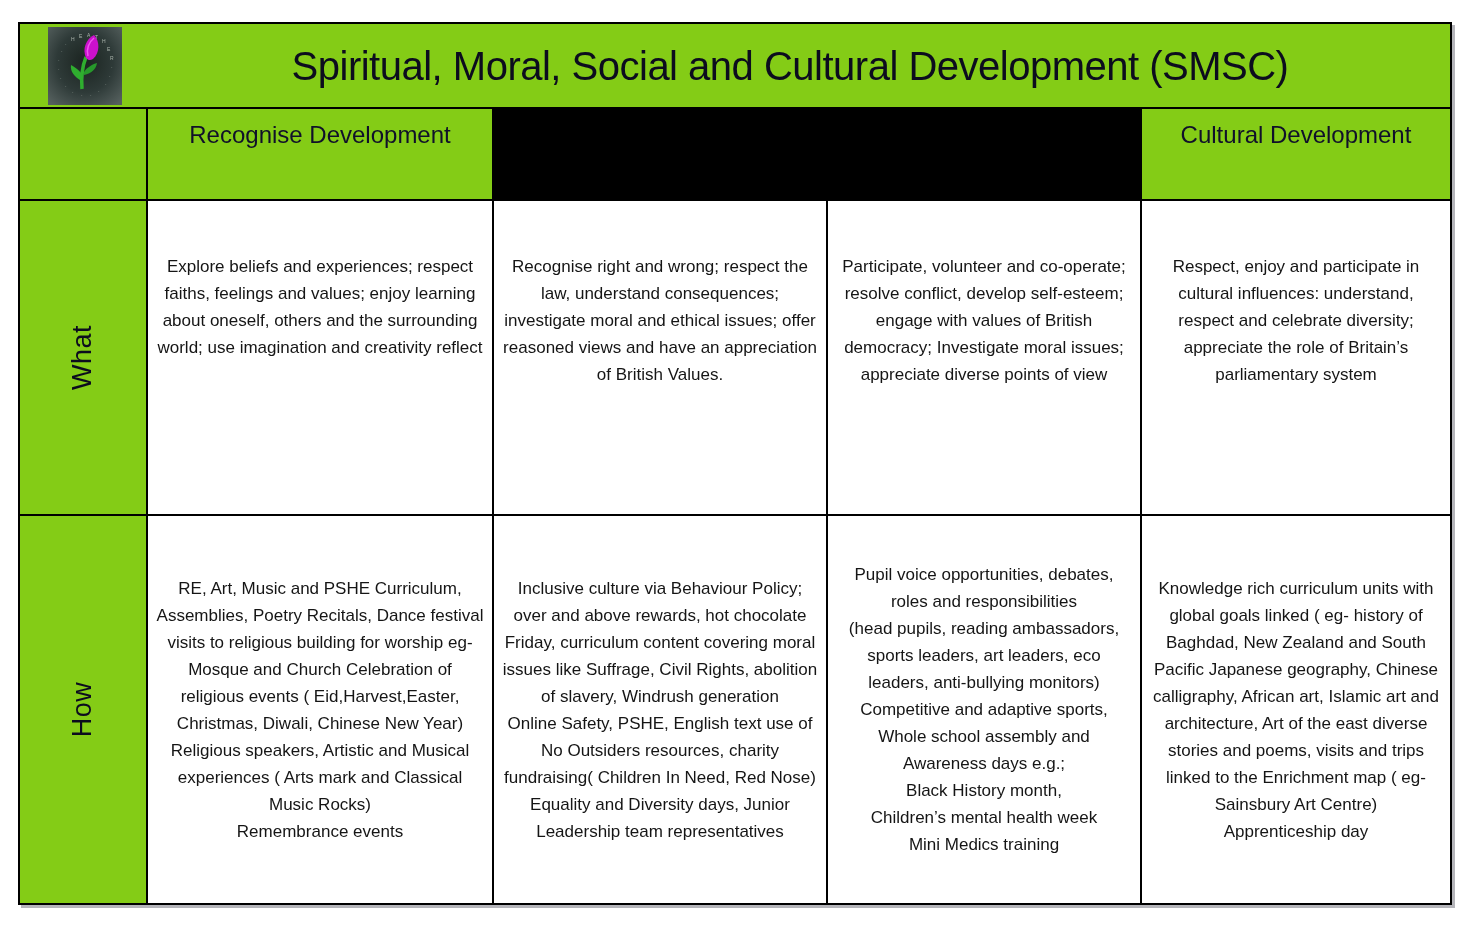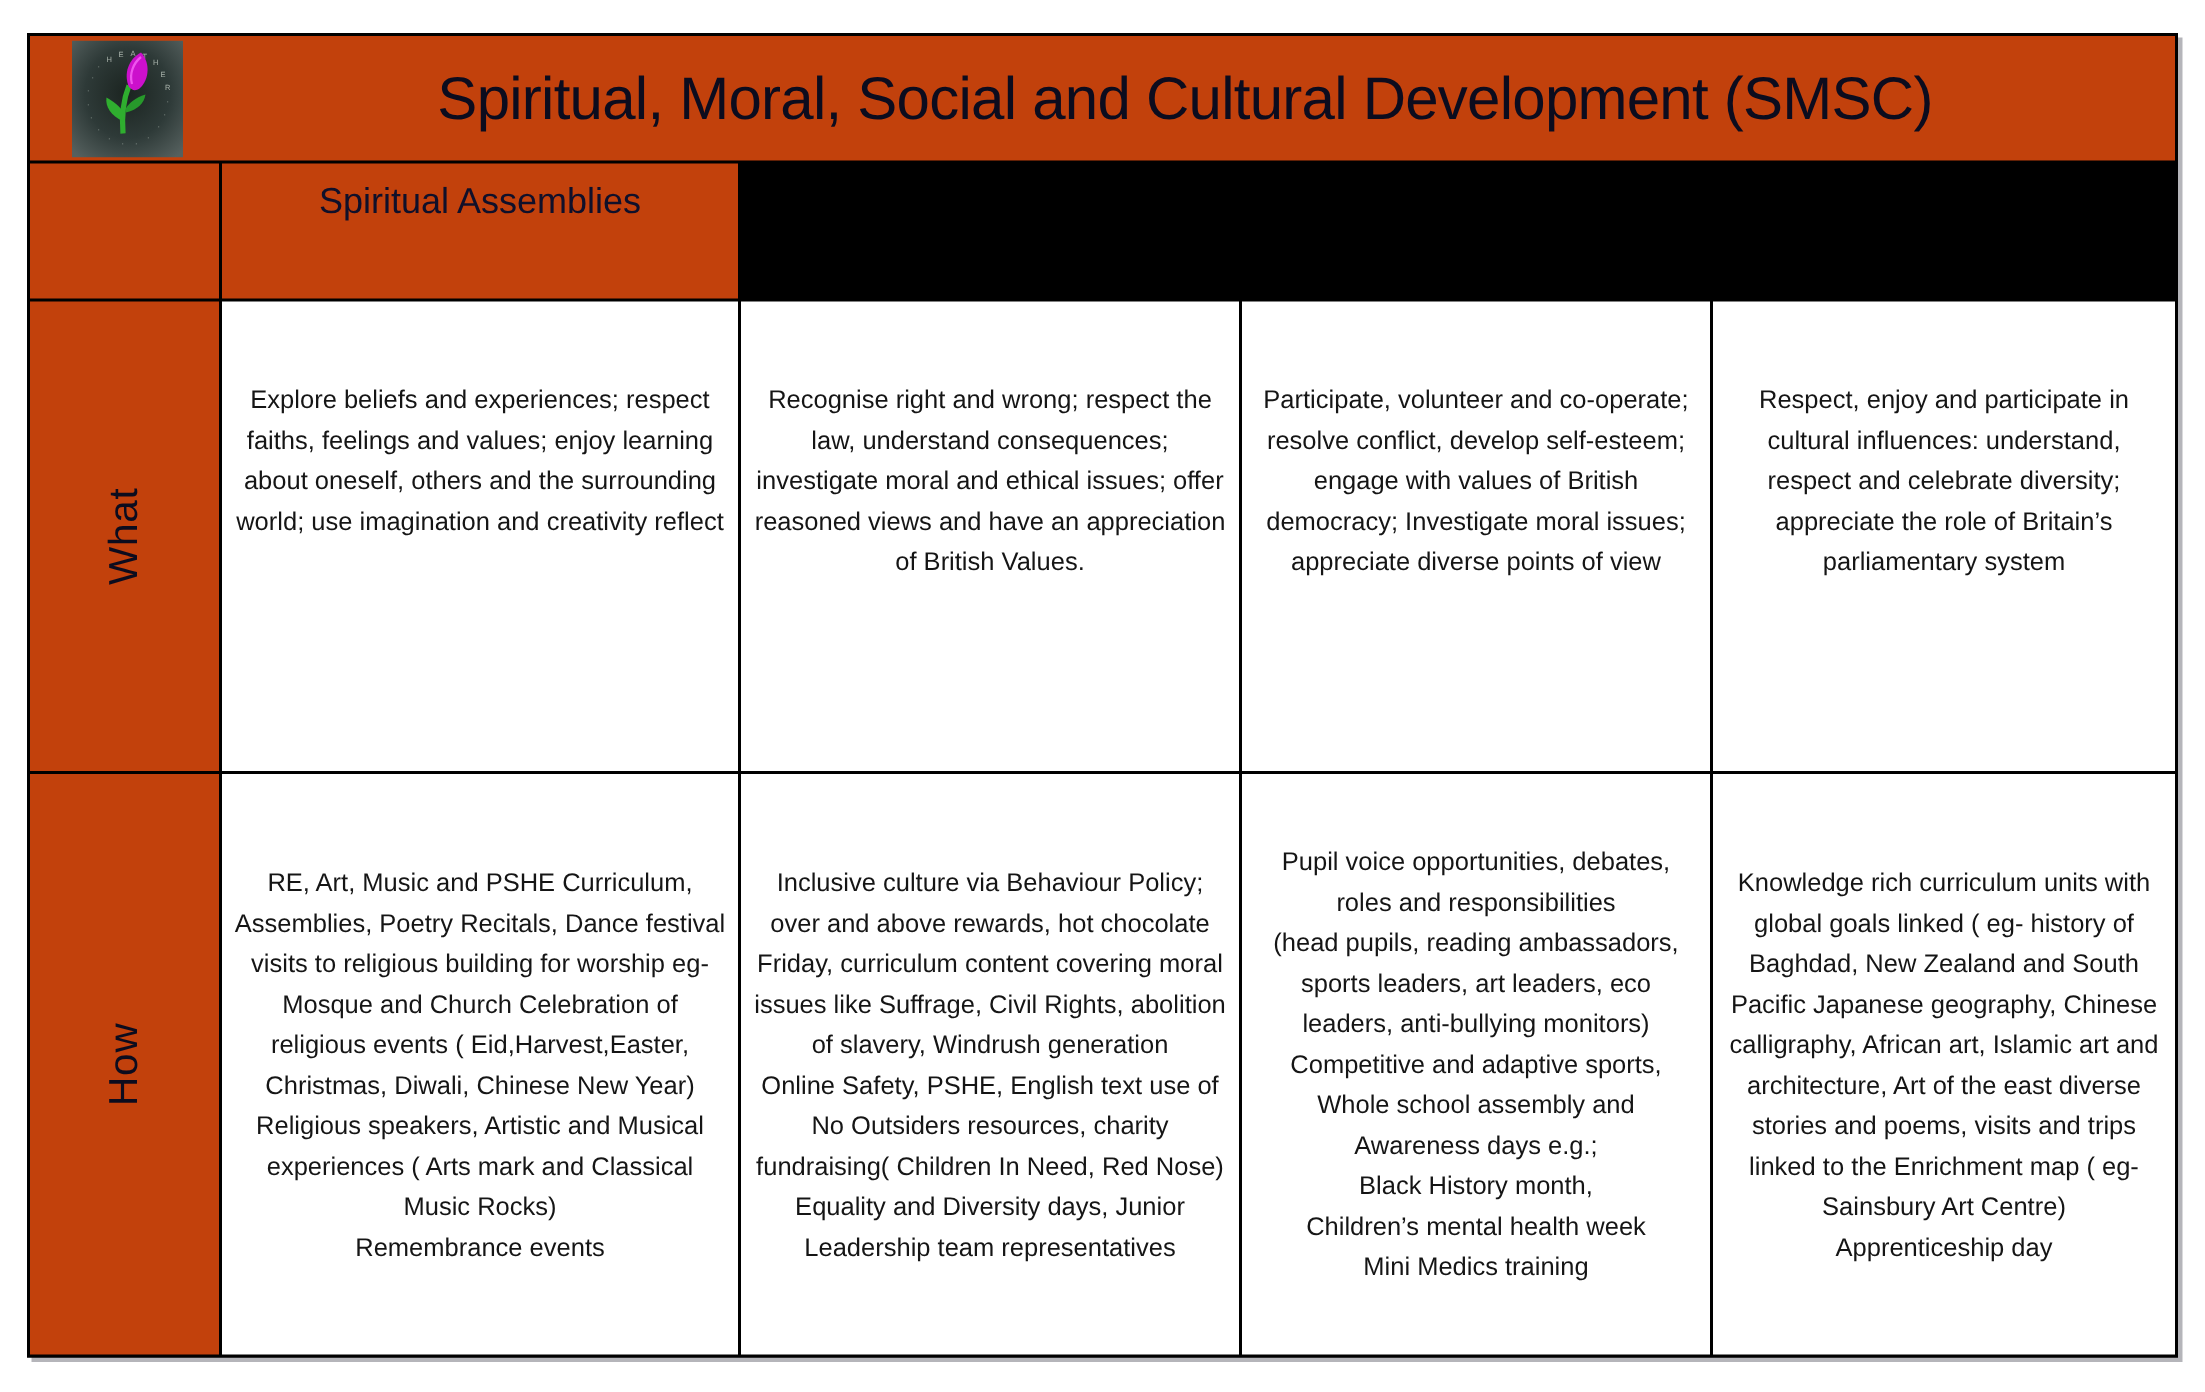--- a/index.html
+++ b/index.html
@@ -19,21 +19,21 @@
     height: 879px;
     display: grid;
     grid-template-columns: 126px 344px 332px 312px 308px;
     grid-template-rows: 83px 90px 313px 387px;
     gap: 2px;
     background: #000000;
     border: 2px solid #000000;
     box-shadow: 3px 3px 0 rgba(120,120,130,0.55);
   }
   .cell { overflow: hidden; }
-  .purple { background: #c2410c; }
+  .purple { background: #84cc16; }
   .white  { background: #ffffff; }
 
   
   .title-row {
     grid-column: 1 / 6;
     grid-row: 1;
     display: flex;
     align-items: center;
   }
   .logo-box {
@@ -142,21 +142,22 @@
         <path d="M36 48 C44 46 48 42 49 36 C42 38 38 42 36 45 Z" fill="#27992b"></path>
 
         <path d="M38 31 C34 22 38 12 46 8 C52 14 52 26 45 32 C42 34 40 33 38 31 Z" fill="#cc10cc"></path>
         <path d="M40 29 C38 22 41 15 46 11" stroke="#ee55ee" stroke-width="1.5" fill="none"></path>
       </svg>
     </div>
     <div class="main-title">Spiritual, Moral, Social and Cultural Development (SMSC)</div>
   </div>
 
   <div class="cell purple corner"></div>
-  <div class="cell purple col-header" style="grid-column:2">Spiritual Assemblies</div>
+  <div class="cell purple col-header" style="grid-column:2">Recognise Development</div>
+  <div class="cell purple col-header" style="grid-column:5">Cultural Development</div>
 
   <div class="cell purple row-label-cell" style="grid-row:3">
     <span class="vlabel">What</span>
   </div>
   <div class="row-what" style="display:contents">
     <div class="cell white content-cell" style="grid-row:3;grid-column:2">
       <div class="txt">Explore beliefs and experiences; respect faiths, feelings and values; enjoy learning about oneself, others and the surrounding world; use imagination and creativity reflect</div>
     </div>
     <div class="cell white content-cell" style="grid-row:3;grid-column:3">
       <div class="txt">Recognise right and wrong; respect the law, understand consequences; investigate moral and ethical issues; offer reasoned views and have an appreciation of British Values.</div>

